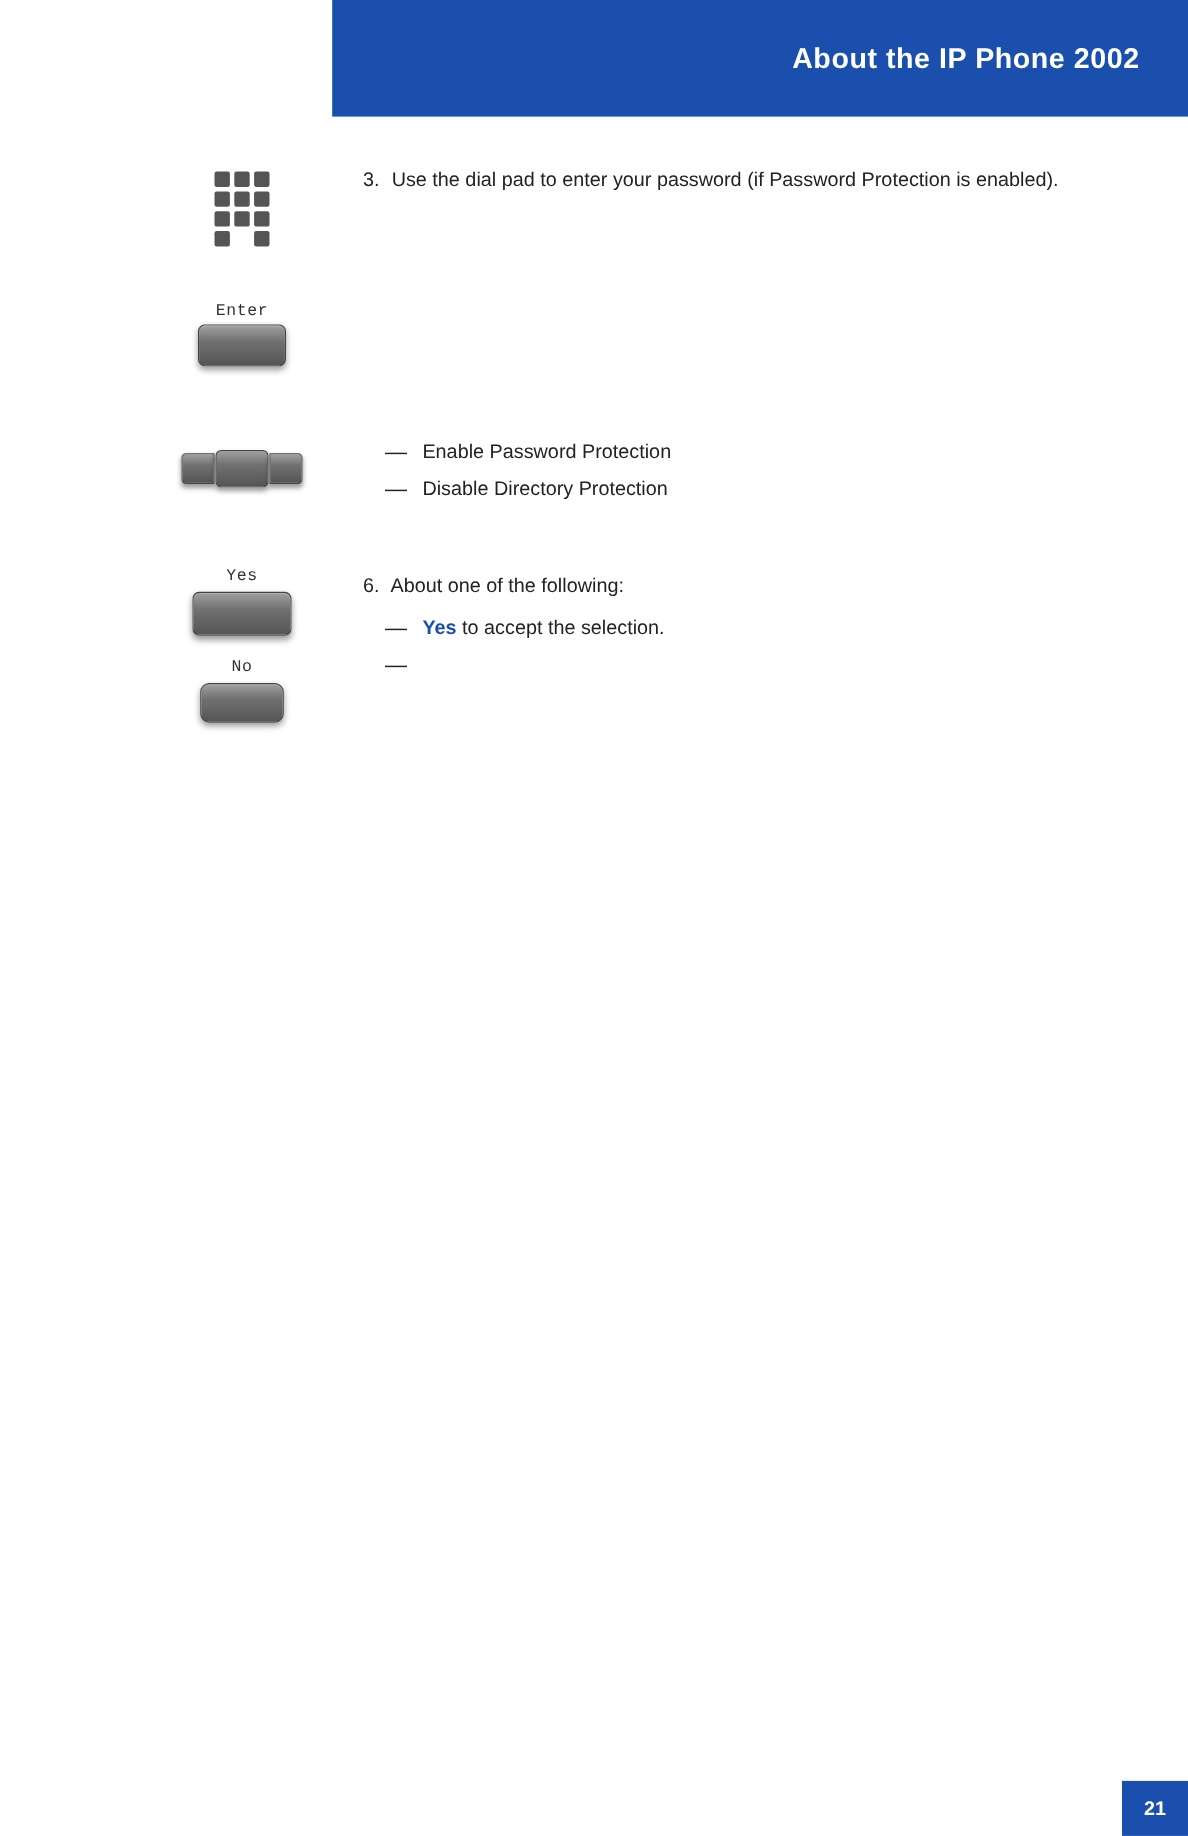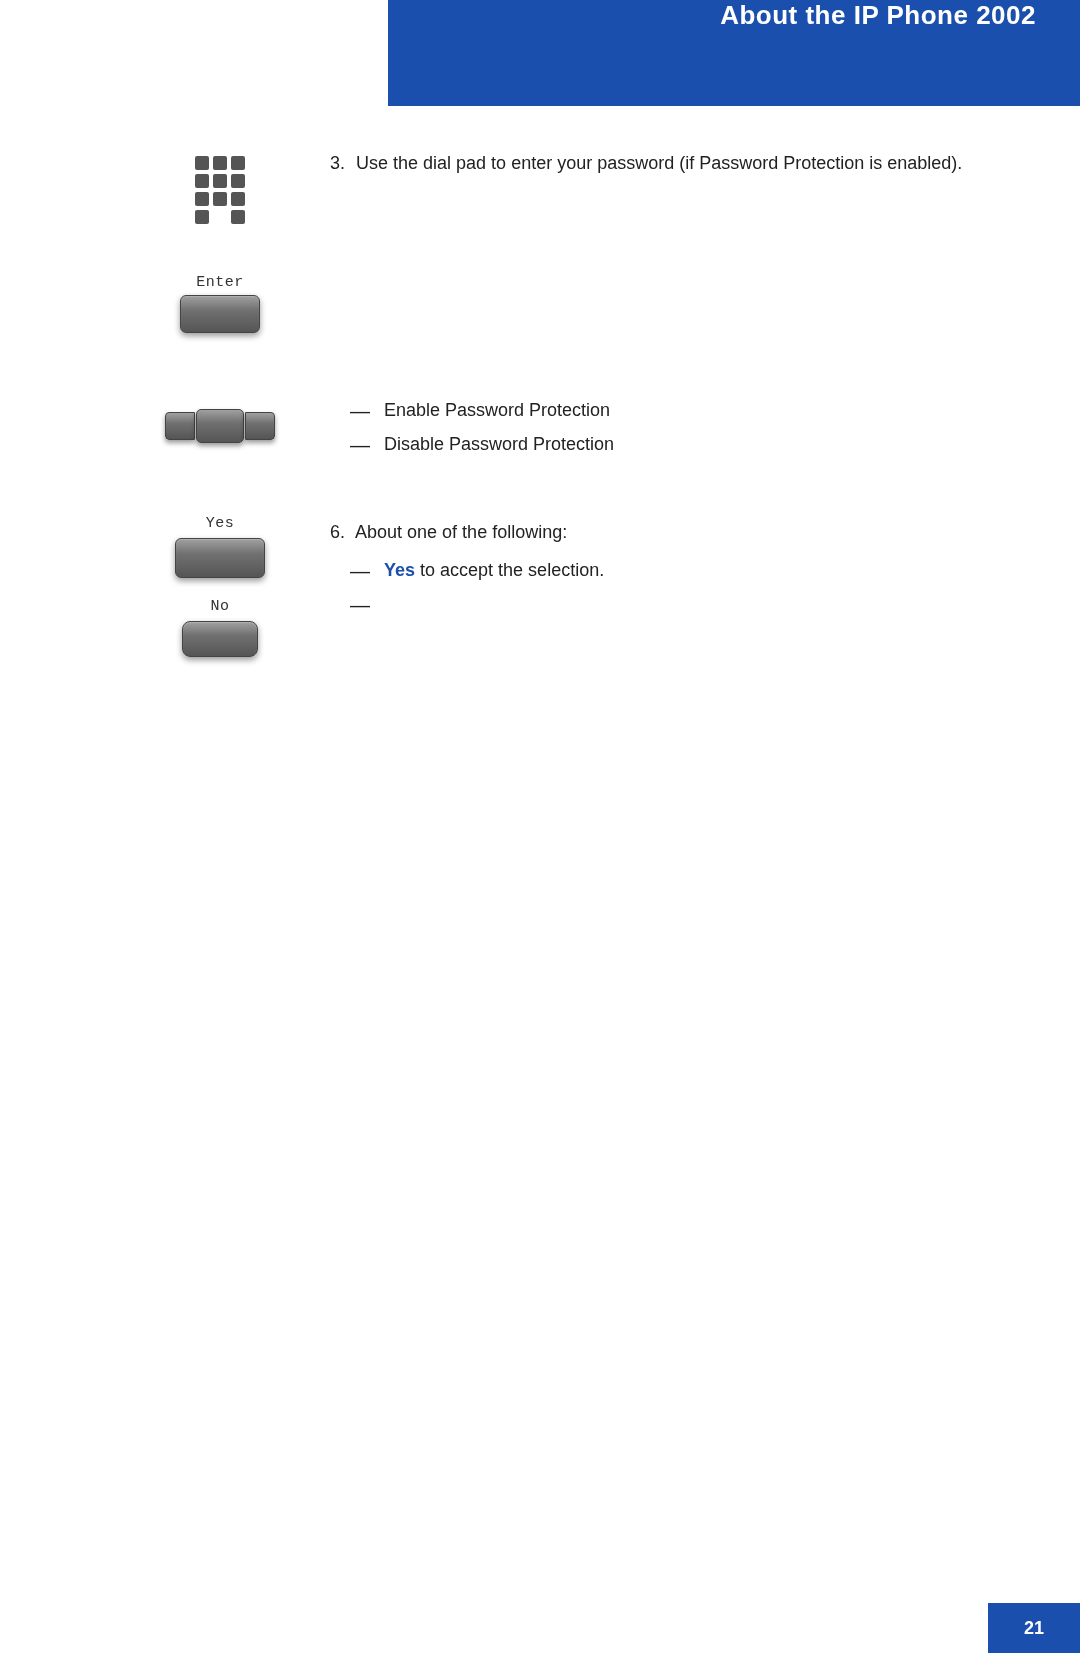--- a/index.html
+++ b/index.html
@@ -11,24 +11,25 @@
       font-family: Arial, Helvetica, sans-serif;
       position: relative;
       overflow: hidden;
     }
 
     
     .header-bar {
       position: absolute;
       top: 0;
       right: 0;
-      width: 692px;
+      width: 778px;
       height: 106px;
       background: #1a4fad;
       display: flex;
+      align-items: center;
       justify-content: flex-end;
       padding-right: 44px;
     }
 
     .header-title {
       color: #ffffff;
       font-size: 26px;
       font-weight: bold;
       letter-spacing: 0.5px;
     }
@@ -204,23 +205,23 @@
     .yn-group {
       display: flex;
       flex-direction: column;
       align-items: center;
       gap: 2px;
     }
 
     
     .footer-page {
       position: absolute;
-      bottom: 16px;
+      bottom: 0;
       right: 0;
-      width: 92px;
+      width: 60px;
       height: 50px;
       background: #1a4fad;
       display: flex;
       align-items: center;
       justify-content: center;
     }
 
     .page-num {
       color: #ffffff;
       font-size: 18px;
@@ -277,21 +278,21 @@
       </div>
     </div>
     <div class="text-col">
       <div class="sub-list">
         <div class="sub-item">
           <span class="sub-dash">—</span>
           <span>Enable Password Protection</span>
         </div>
         <div class="sub-item">
           <span class="sub-dash">—</span>
-          <span>Disable Password Protection</span>
+          <span>Disable Directory Protection</span>
         </div>
       </div>
     </div>
   </div>
 
   <div class="step-row">
     <div class="icon-col">
       <div class="yes-no-col">
         <div class="yn-group">
           <div class="key-label">Yes</div>

